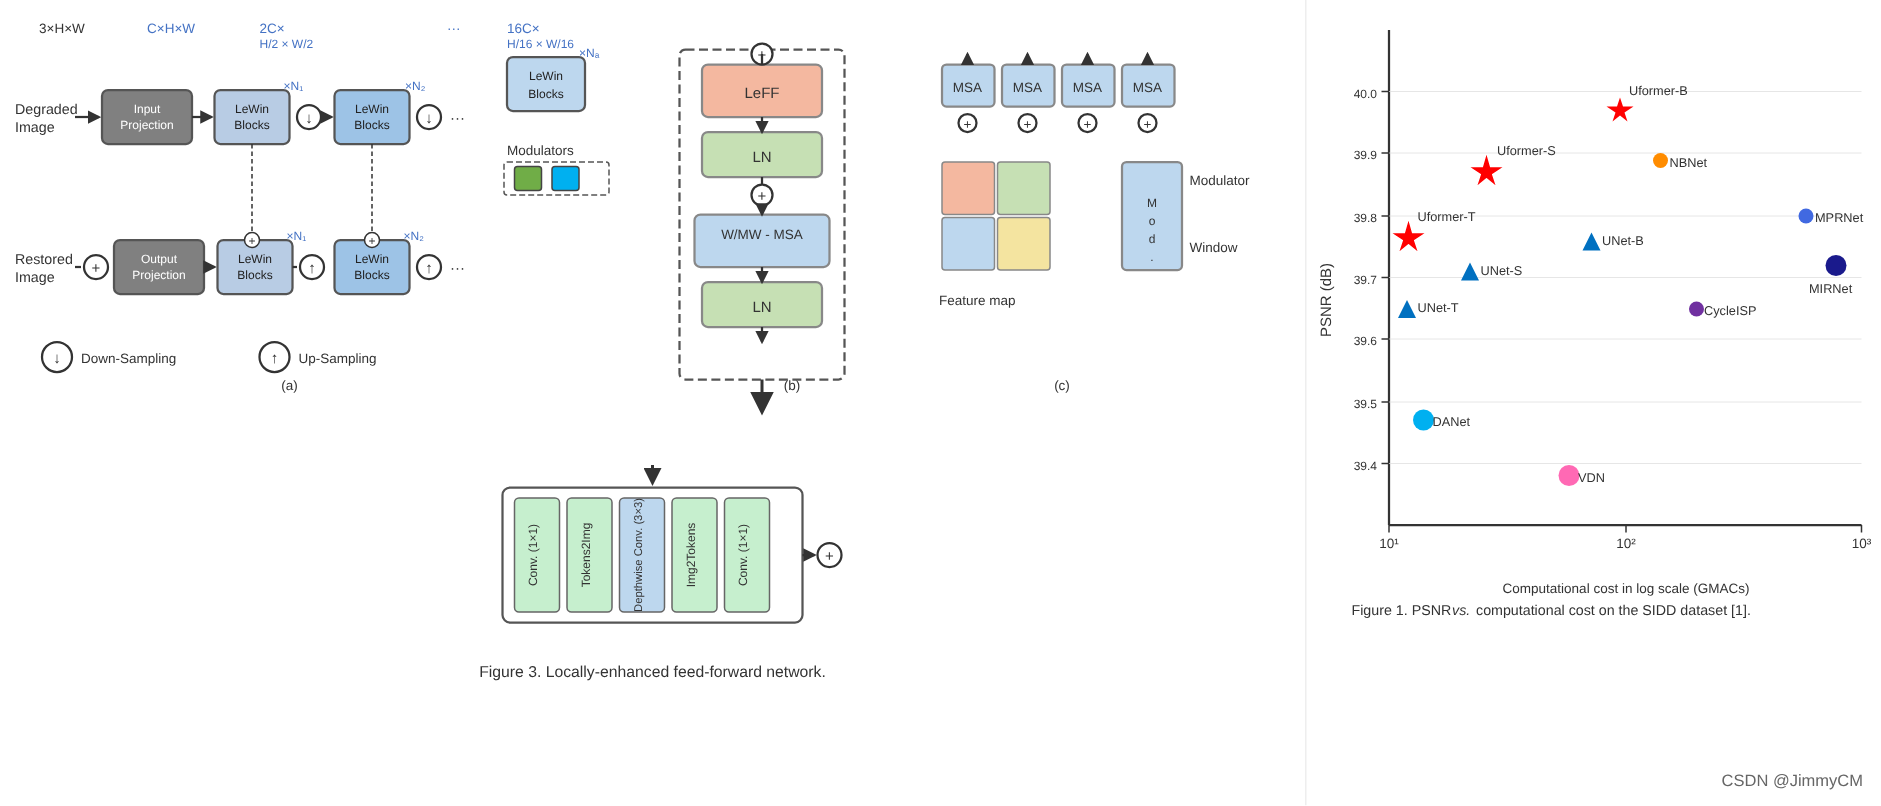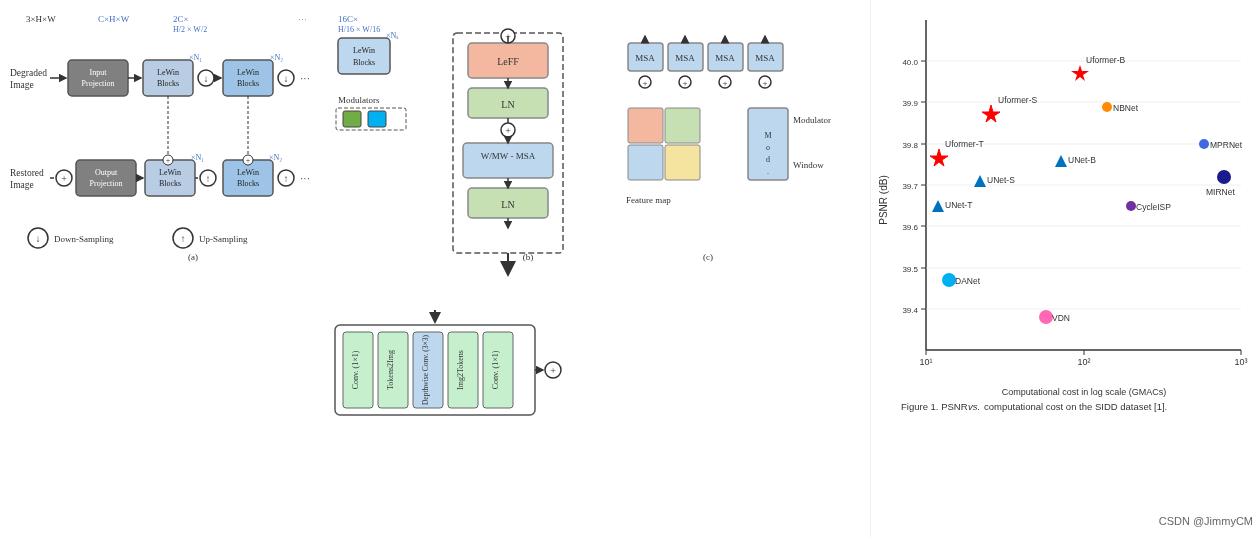--- a/index.html
+++ b/index.html
@@ -19,21 +19,20 @@
       height: 537px;
       position: relative;
     }
 
     
     .left-section {
       width: 870px;
       height: 479px;
       position: relative;
       padding: 8px;
-      font-family: Liberation Serif, serif;
     }
 
     
     .right-section {
       width: 384px;
       height: 537px;
       position: relative;
       border-left: 1px solid #eee;
     }
 
@@ -272,20 +271,23 @@
 
         <line x1="300" y1="60" x2="308" y2="60" stroke="#333" stroke-width="1.5" marker-end="url(#arrowhead3)"></line>
 
         <defs>
           <marker id="arrowhead3" markerWidth="6" markerHeight="6" refX="5" refY="3" orient="auto">
             <polygon points="0 0, 6 3, 0 6" fill="#333"></polygon>
           </marker>
         </defs>
       </svg>
 
+      <div style="font-size: 10.5px; color: #333; text-align: center; margin-top: 2px;">
+        <span>Figure 3. Locally-enhanced feed-forward network.</span>
+      </div>
     </div>
   </div>
 
   <div class="right-section">
     <svg width="384" height="490">
 
       <line x1="55" y1="20" x2="55" y2="350" stroke="#333" stroke-width="1.5"></line>
 
       <line x1="55" y1="350" x2="370" y2="350" stroke="#333" stroke-width="1.5"></line>
 
@@ -358,17 +360,17 @@
 
       <circle cx="175" cy="317" r="7" fill="#FF69B4"></circle>
       <text x="181" y="321" font-size="8.5" fill="#333">VDN</text>
 
       <text x="30" y="410" font-size="9.5" fill="#333">Figure 1. PSNR </text>
       <text x="97" y="410" font-size="9.5" fill="#333" font-style="italic">vs.</text>
       <text x="113" y="410" font-size="9.5" fill="#333"> computational cost on the SIDD dataset [1].</text>
     </svg>
 
     
-    <div style="position: absolute; bottom: 10px; right: 1px; font-size: 11px; color: #666;">
+    <div style="position: absolute; bottom: 10px; right: 12px; font-size: 11px; color: #666;">
       <span>CSDN @JimmyCM</span>
     </div>
   </div>
 </div>
 
 </body></html>

